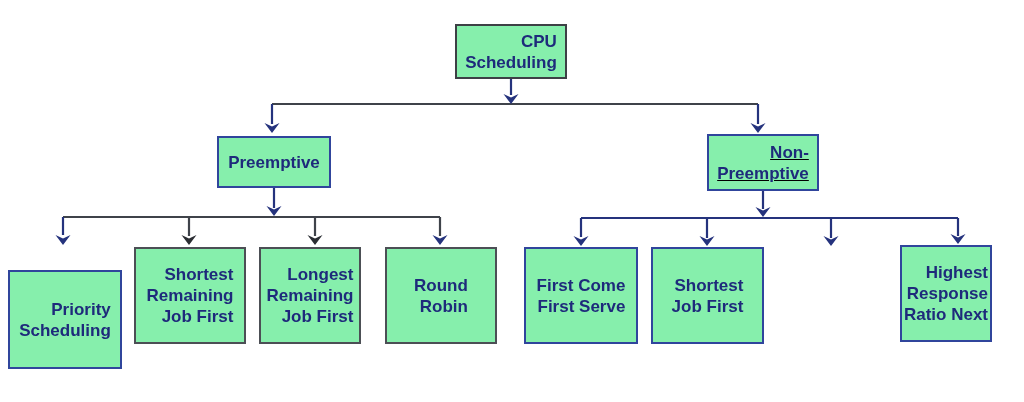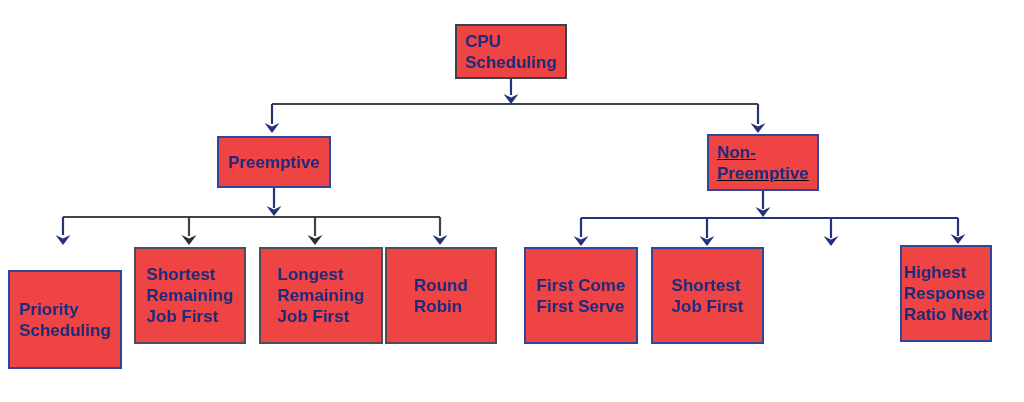--- a/index.html
+++ b/index.html
@@ -18,25 +18,25 @@
   }
   .connectors {
     position: absolute;
     left: 0;
     top: 0;
     width: 1024px;
     height: 402px;
   }
   .node {
     position: absolute;
-    background: #ef4444;
+    background: #86efac;
     display: flex;
     align-items: center;
     justify-content: center;
-    text-align: left;
+    text-align: right;
     box-sizing: border-box;
   }
   .node .lbl {
     white-space: pre-line;
     font-weight: bold;
     font-size: 17px;
     line-height: 21px;
     color: #1e2a7b;
   }
   .b-blue  { border: 2px solid #30459c; }
@@ -107,21 +107,21 @@
 
   <div class="node b-blue" style="left:8px;top:245px;width:114px;height:99px;margin-top:25px;">
     <span class="lbl">Priority
 Scheduling</span>
   </div>
   <div class="node b-dark" style="left:134px;top:247px;width:112px;height:97px;">
     <span class="lbl">Shortest
 Remaining
 Job First</span>
   </div>
-  <div class="node b-dark" style="left:259px;top:247px;width:124px;height:97px;">
+  <div class="node b-dark" style="left:259px;top:247px;width:102px;height:97px;">
     <span class="lbl">Longest
 Remaining
 Job First</span>
   </div>
   <div class="node b-dark" style="left:385px;top:247px;width:112px;height:97px;">
     <span class="lbl">Round
 Robin</span>
   </div>
 
   <div class="node b-blue" style="left:524px;top:247px;width:114px;height:97px;">

